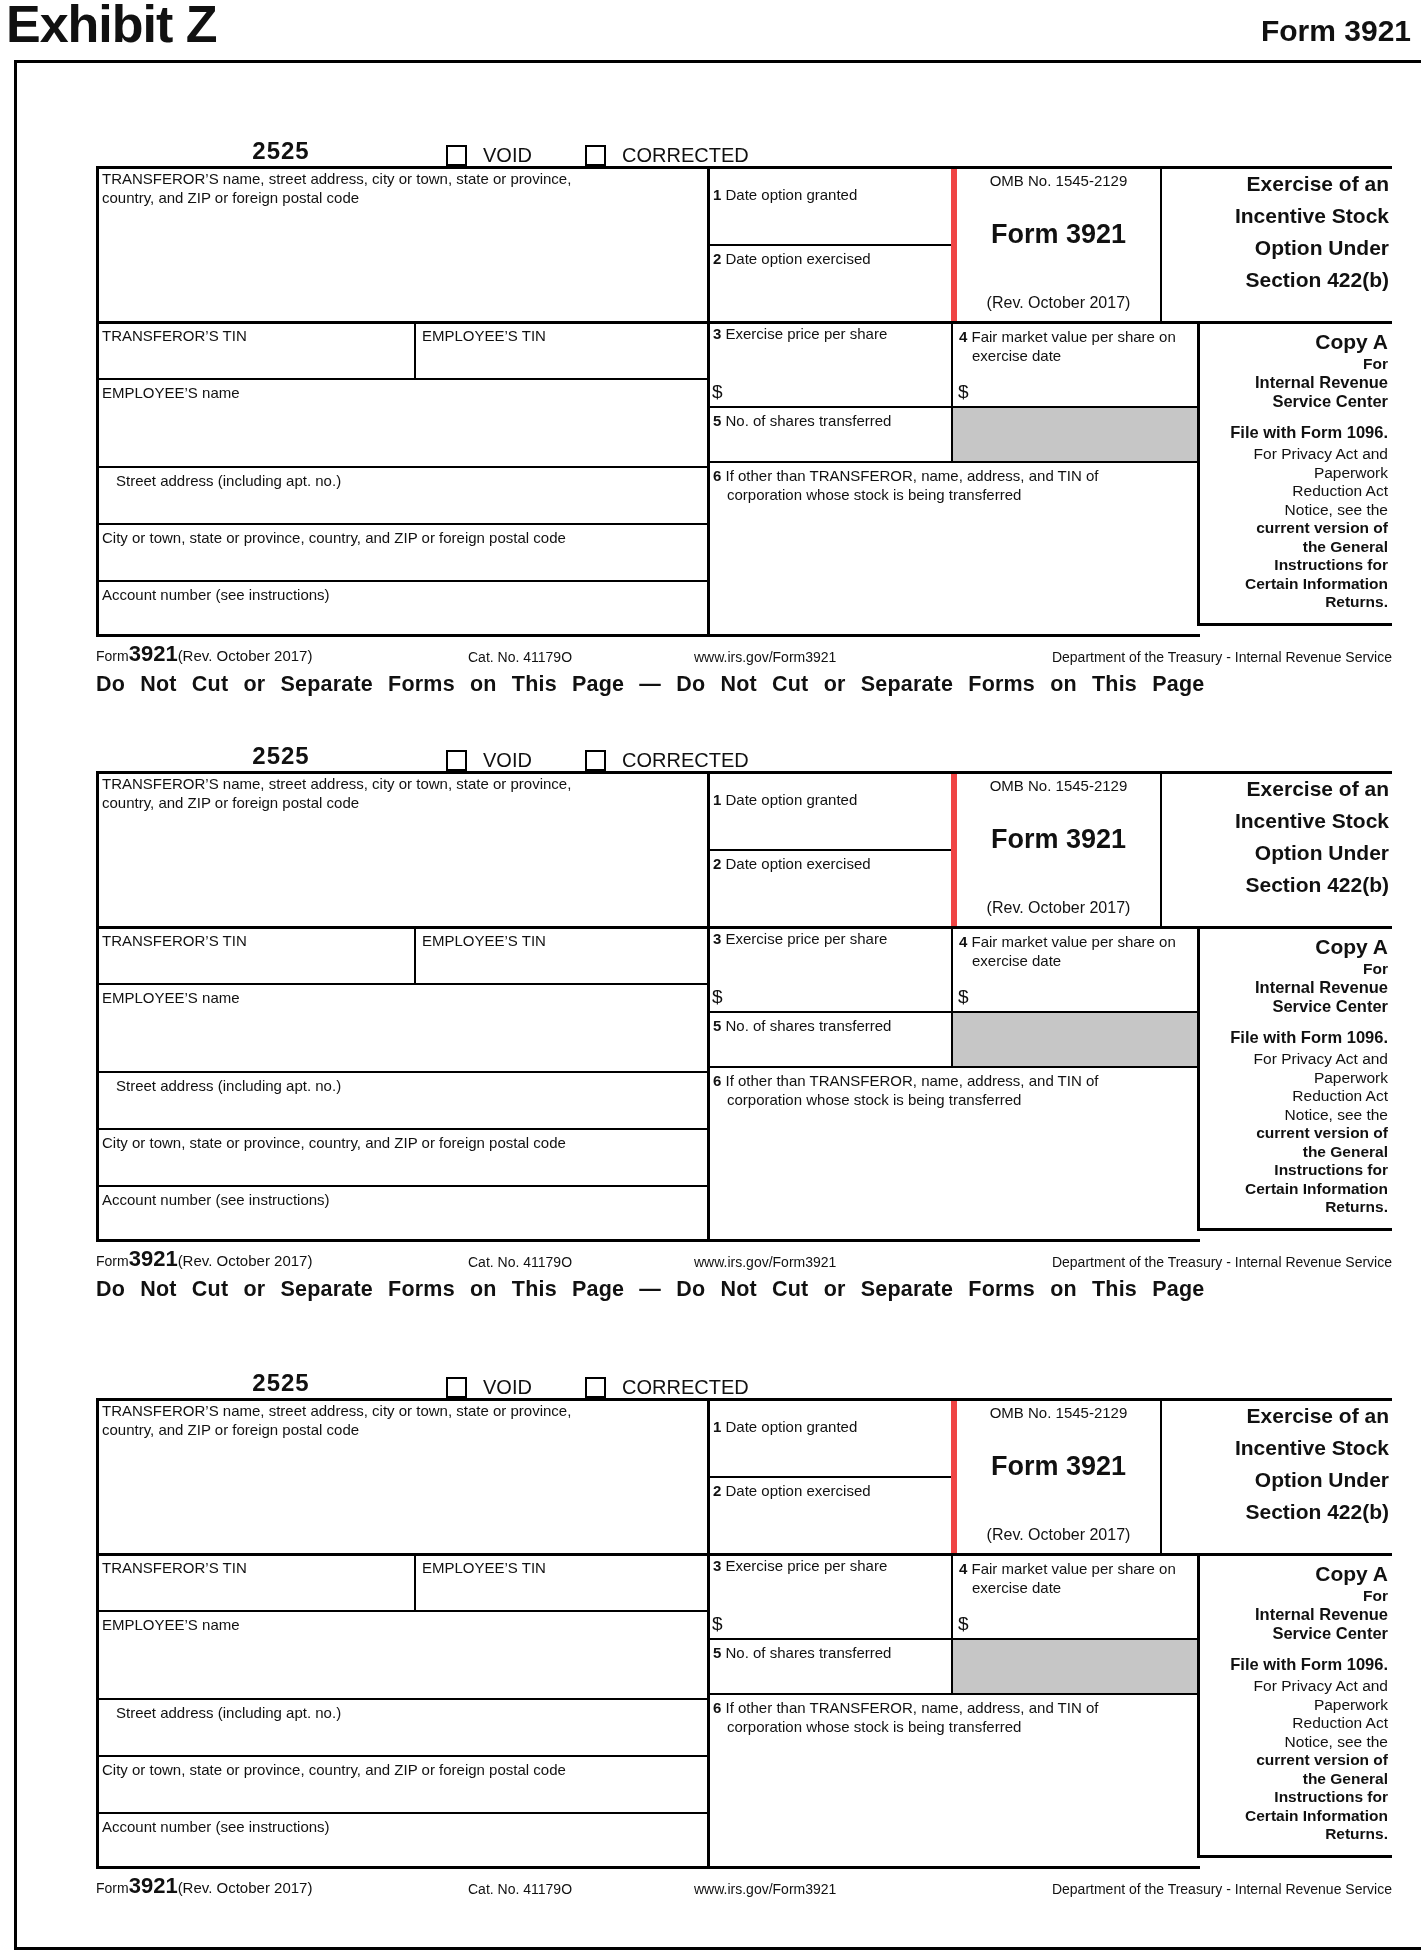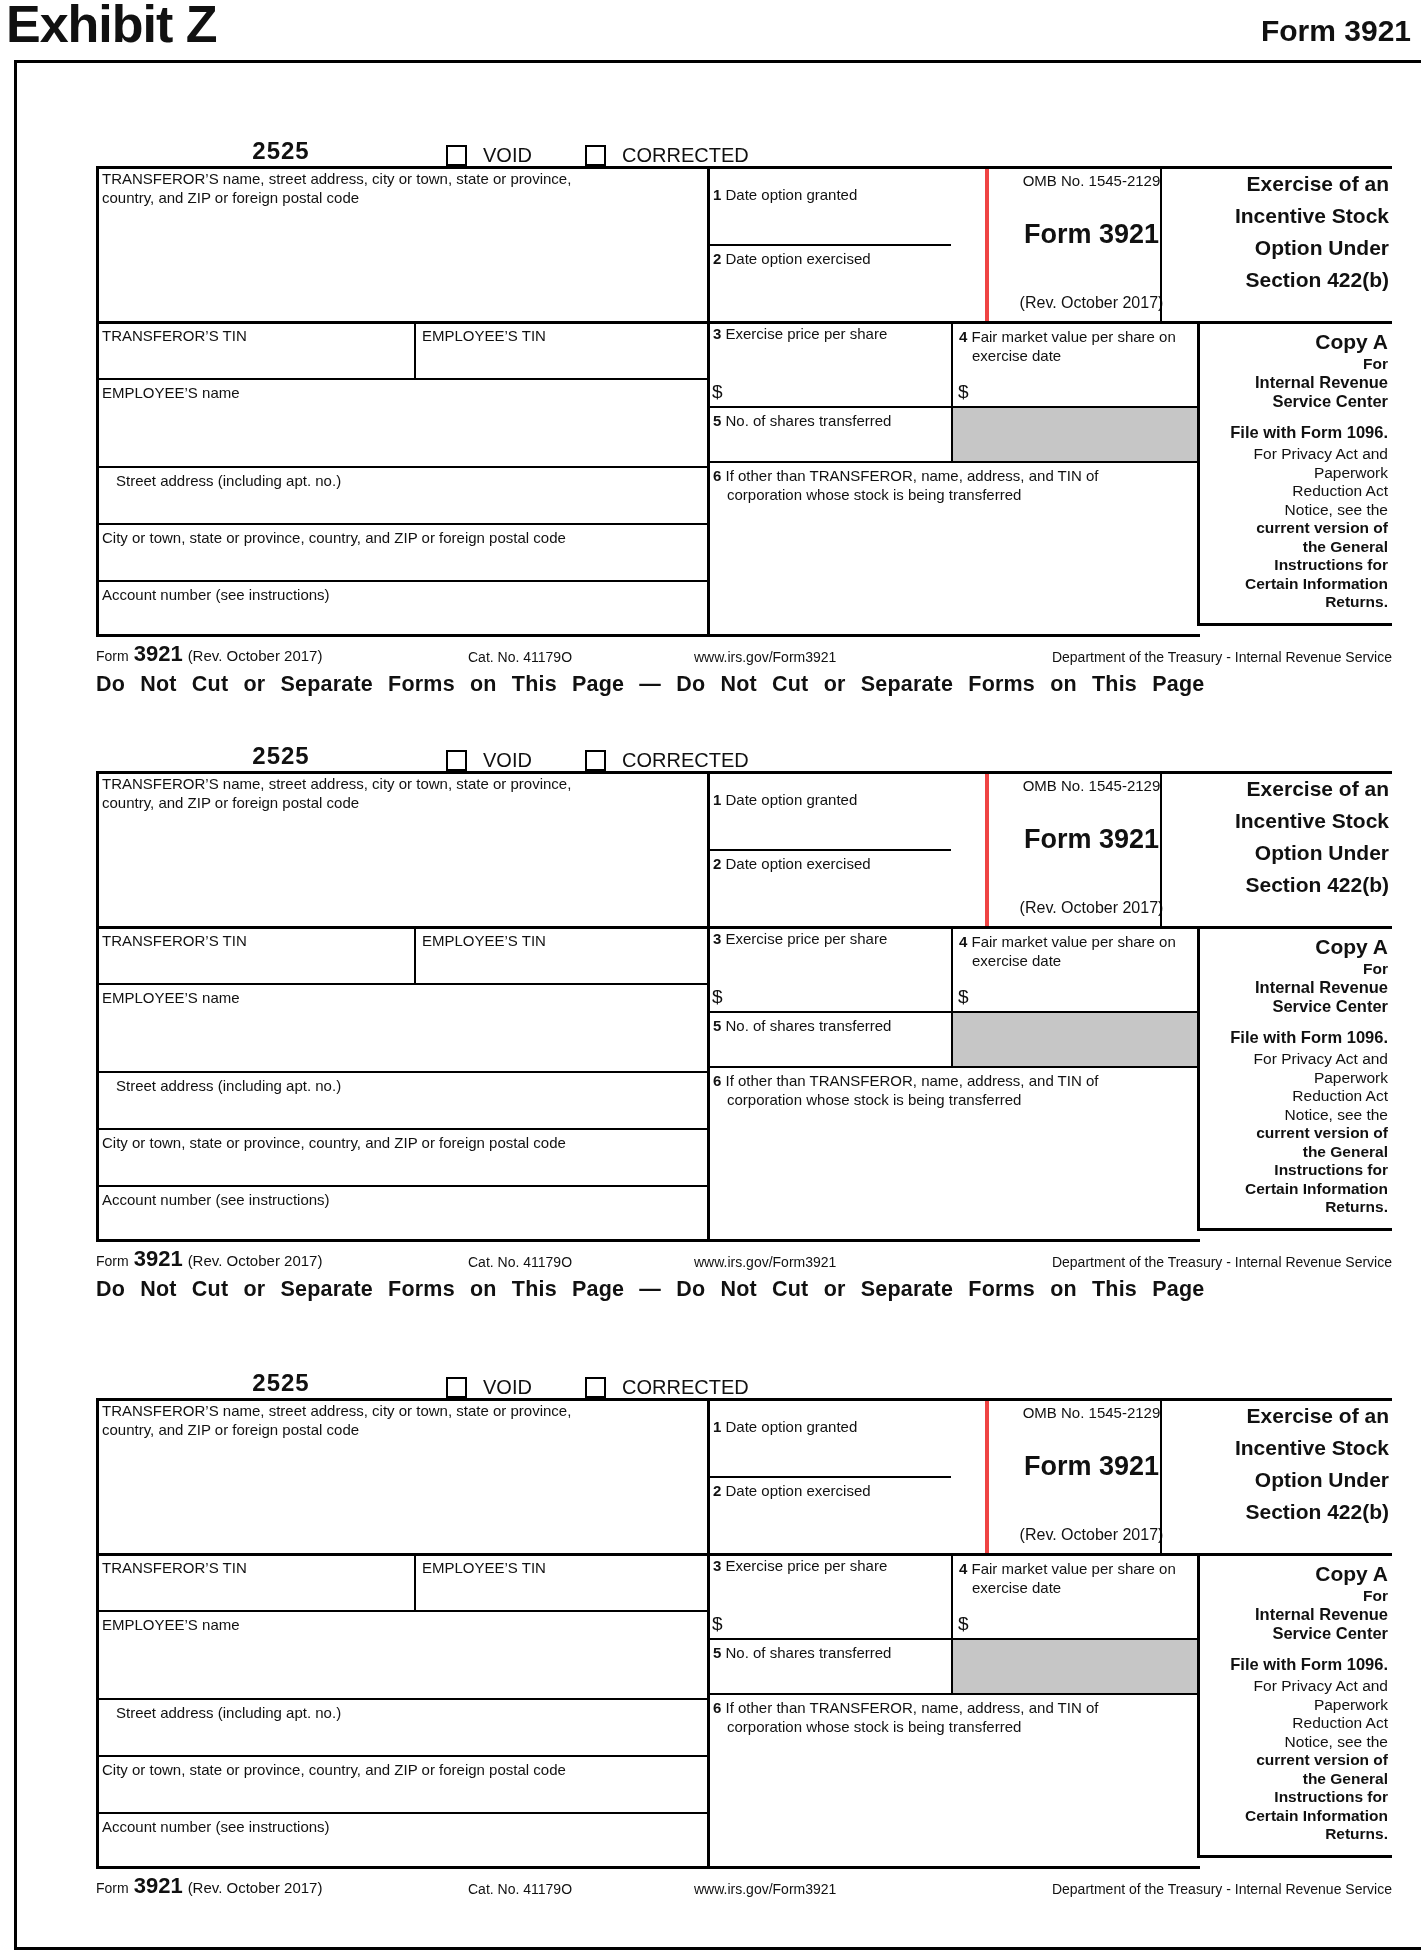--- a/index.html
+++ b/index.html
@@ -41,21 +41,21 @@
   .c-street { left:0; top:300px; width:611px; height:57px; border-top:2px solid #000;padding-left:20px; }
   .c-city { left:0; top:357px; width:611px; height:57px; border-top:2px solid #000; }
   .c-account { left:0; top:414px; width:611px; height:57px; border-top:2px solid #000; }
 
   .c-box1 { left:611px; top:16px; width:244px; height:78px; }
   .c-box2 { left:611px; top:78px; width:244px; height:77px; border-top:2px solid #000; }
   .c-box3 { left:611px; top:155px; width:244px; height:85px; }
   .c-box5 { left:611px; top:240px; width:244px; height:55px; border-top:2px solid #000; }
   .c-box6 { left:611px; top:295px; width:490px; height:176px; border-top:2px solid #000; }
 
-  .c-omb { left:889px; top:0; width:209px; height:155px; border-left:4px solid #ef4444; text-align:center; }
+  .c-omb { left:855px; top:0; width:209px; height:155px; border-left:6px solid #ef4444; text-align:center; }
   .c-omb .omb-no { position:absolute; top:6px; left:0; width:100%; font-size:15px; }
   .c-omb .omb-form { position:absolute; top:52px; left:0; width:100%; font-size:27px; font-weight:bold; }
   .c-omb .omb-rev { position:absolute; bottom:8px; left:0; width:100%; font-size:16px; }
   .c-box4 { left:855px; top:155px; width:246px; height:85px; border-left:2px solid #000; border-top:3px solid #000; }
   .c-gray { left:855px; top:240px; width:246px; height:55px; border-left:2px solid #000; border-top:2px solid #000; }
 
   .c-title { left:1064px; top:0; width:232px; height:155px; border-left:2px solid #000; text-align:right; padding-top:2px; padding-right:3px; font-size:21px; font-weight:bold; line-height:32px; }
   .c-copya { left:1101px; top:155px; width:195px; height:305px; border-top:3px solid #000; border-left:3px solid #000; border-bottom:3px solid #000; text-align:right; padding:5px 4px 0 2px; }
   .copya-title { font-size:21px; font-weight:bold; line-height:25px; }
   .copya-for { font-size:15.5px; font-weight:bold; line-height:19px; }
@@ -67,21 +67,21 @@
   .dollar { position:absolute; left:5px; bottom:2px; font-size:19px; }
 
   .ln-top { left:0; top:0; width:1296px; height:3px; }
   .ln-left { left:0; top:0; width:3px; height:471px; }
   .ln-bottom { left:0; top:468px; width:1104px; height:3px; }
   .ln-mid { left:611px; top:0; width:3px; height:471px; }
   .ln-rowa { left:0; top:155px; width:1101px; height:3px; }
 
   
   .form-footer { position:relative; height:25px; margin-top:5px; font-size:14px; }
-  .f-left { position:absolute; left:0; bottom:0; display:flex; align-items:baseline; gap:5px; }
+  .f-left { position:absolute; left:0; bottom:0; display:flex; align-items:baseline; }
   .f-word { font-size:14px; }
   .f-num { font-size:22px; font-weight:bold; }
   .f-rev { font-size:15px; }
   .f-cat { position:absolute; left:372px; bottom:2px; }
   .f-www { position:absolute; left:598px; bottom:2px; }
   .f-dept { position:absolute; right:0; bottom:2px; }
 
   .separator { margin-top:5px; font-size:21.5px; font-weight:bold; word-spacing:9px; letter-spacing:0.2px; white-space:nowrap; }
 </style>
 </head>

